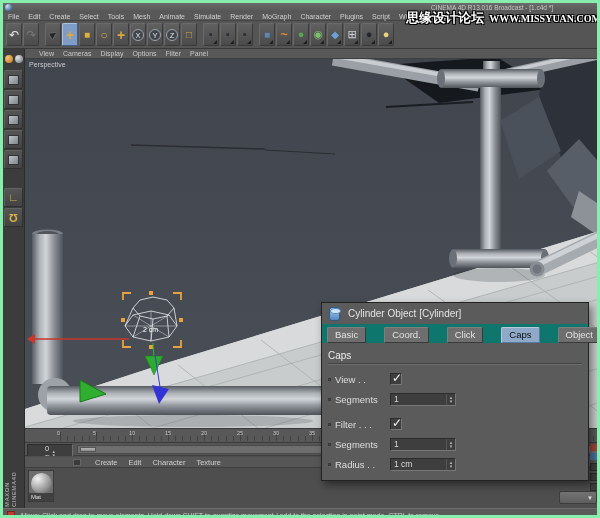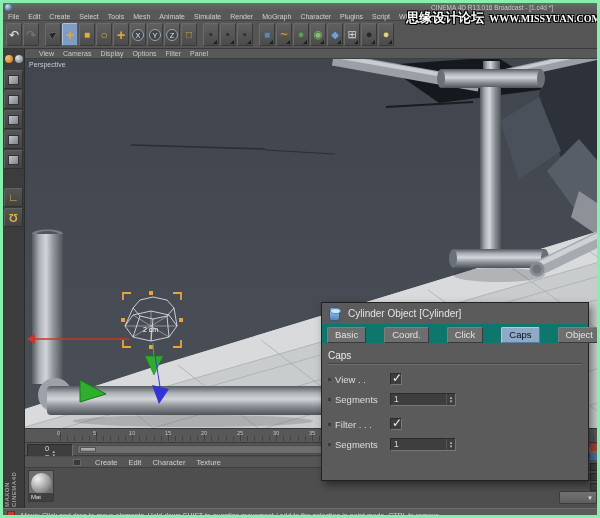--- a/index.html
+++ b/index.html
@@ -512,20 +512,31 @@
       <span class="bullet"></span>
       <span class="plabel">Segments</span>
       <span class="pinput">
         <span class="pval">1</span>
         <span class="spin">
             <i>▴</i>
             <i>▾</i>
           </span>
       </span>
     </div>
+    <div class="prow" style="top:153px">
+      <span class="bullet"></span>
+      <span class="plabel">Radius . .</span>
+      <span class="pinput">
+        <span class="pval">1 cm</span>
+        <span class="spin">
+            <i>▴</i>
+            <i>▾</i>
+          </span>
+      </span>
+    </div>
   </div>
 
   <div id="statusbar" class="abs">
     <span id="statussq"></span>
     <span id="statustext">Move: Click and drag to move elements. Hold down SHIFT to quantize movement / add to the selection in point mode, CTRL to remove.</span>
   </div>
 
 </div>
 
 </body></html>

